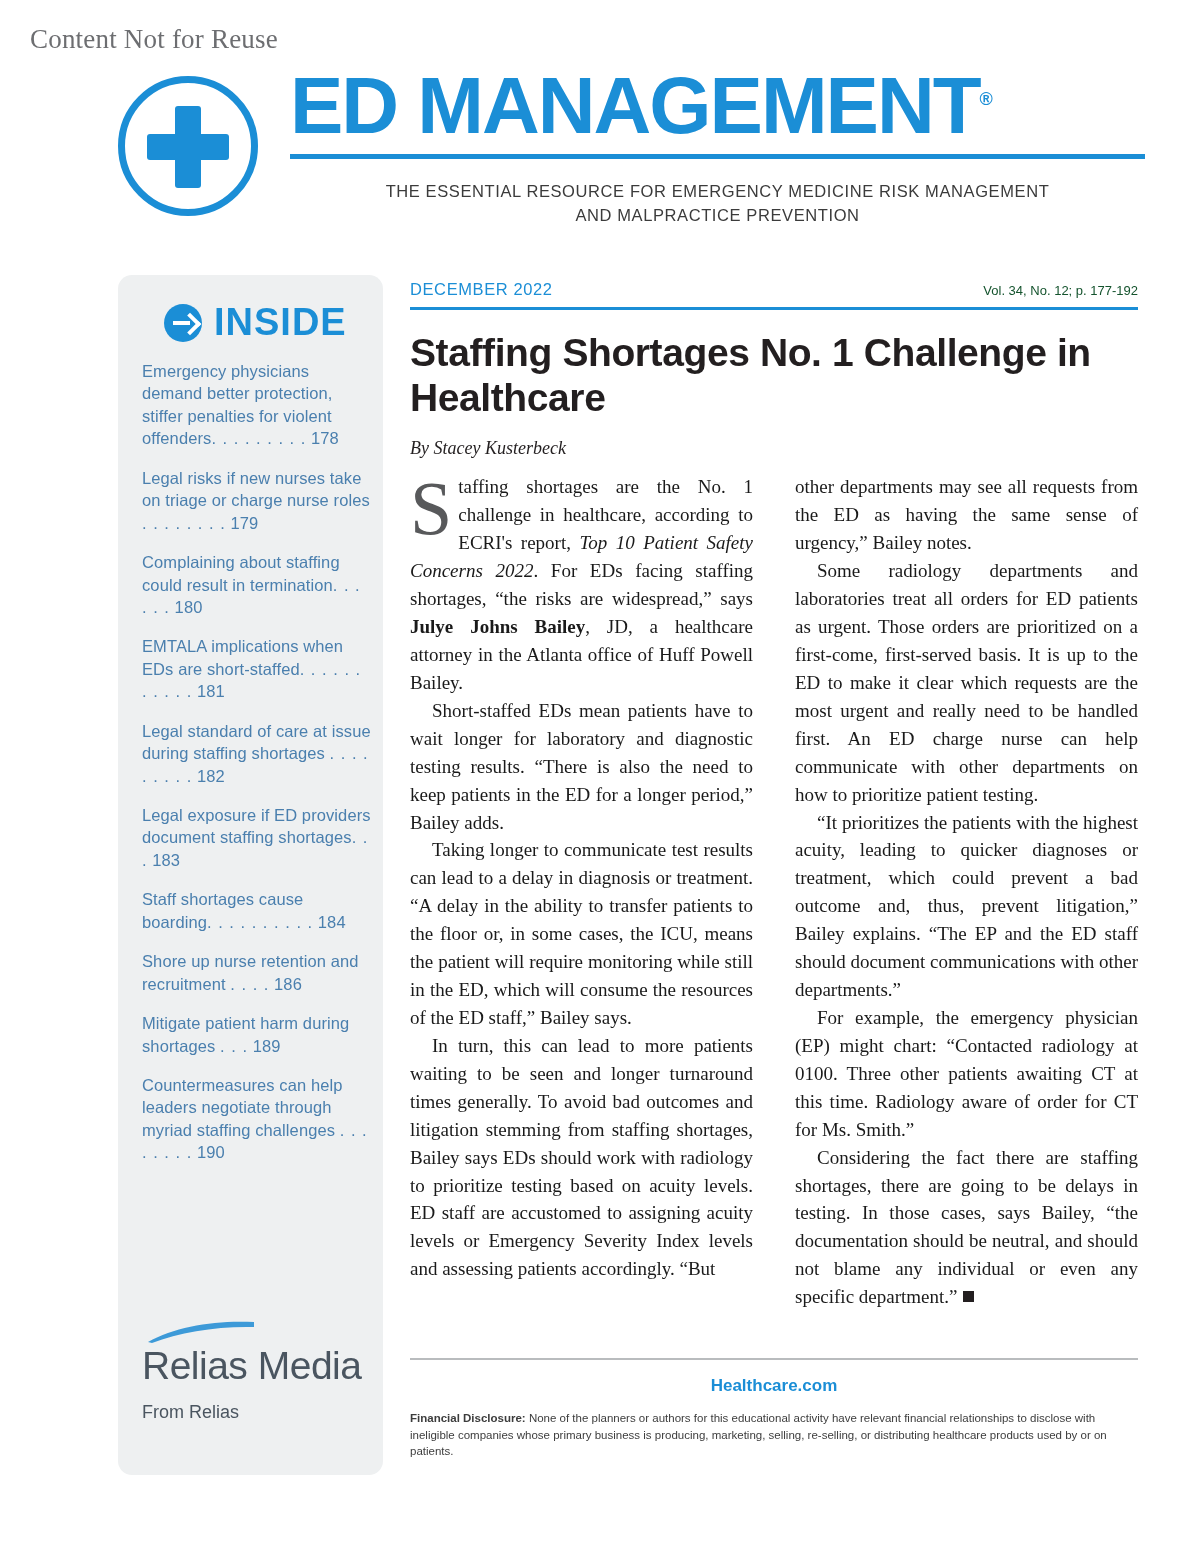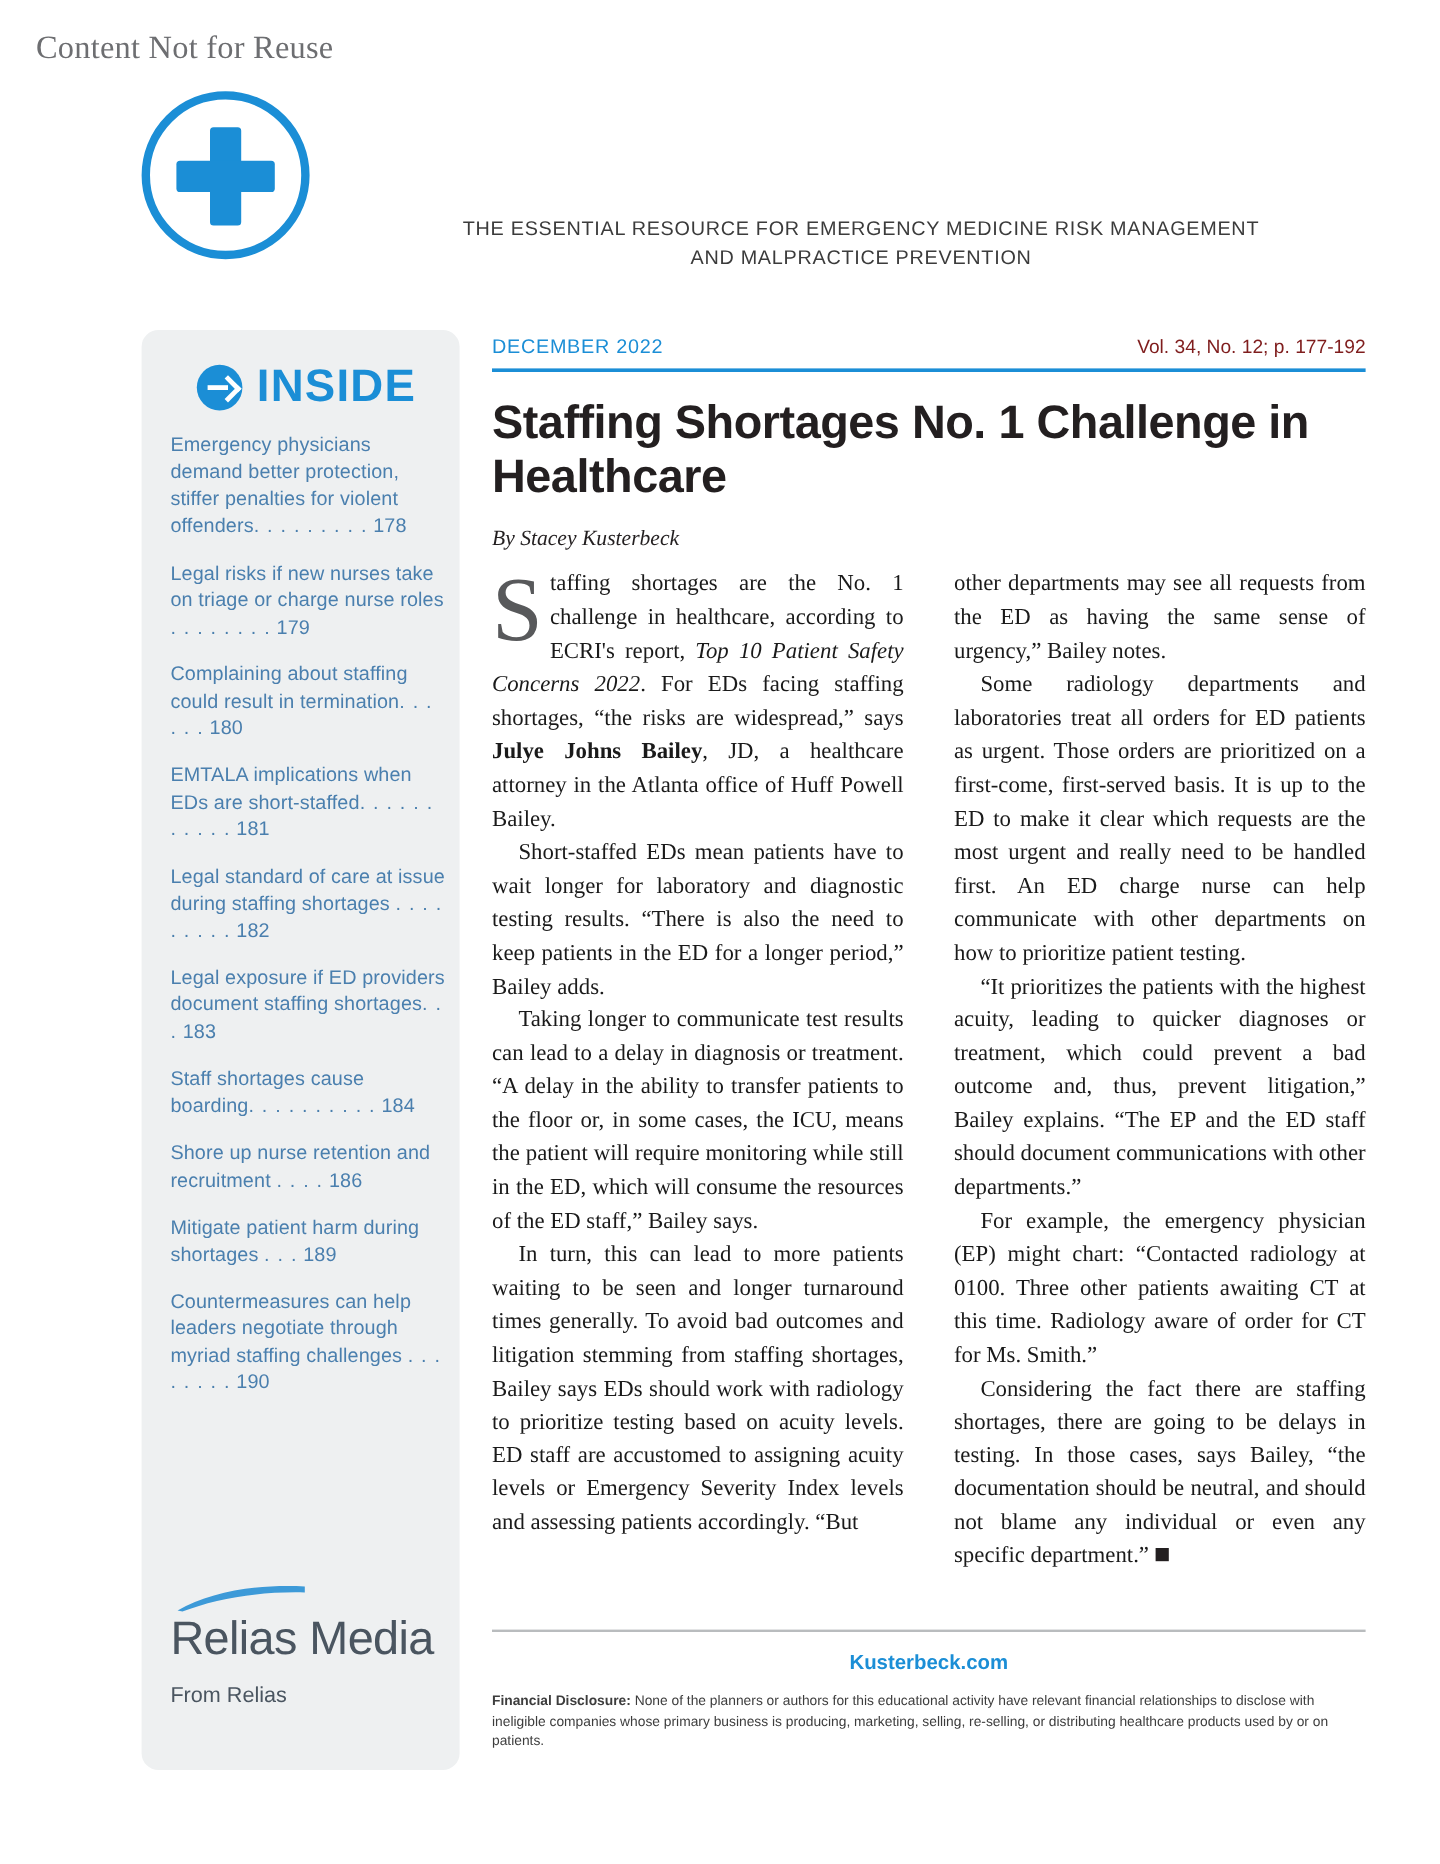--- a/index.html
+++ b/index.html
@@ -181,22 +181,22 @@
     justify-content: space-between;
     align-items: baseline;
     font-size: 16.5px;
   }
   .issue-date {
     color: #1b8ed6;
     font-weight: normal;
     letter-spacing: 0.6px;
   }
   .issue-vol {
-    color: #7f1d1d;
-    font-size: 16px;
+    color: #14532d;
+    font-size: 13px;
   }
   .rule-blue {
     margin-top: 8px;
     height: 3px;
     background: #1b8ed6;
     width: 728px;
   }
   .headline {
     margin-top: 20px;
     font-size: 39px;
@@ -276,20 +276,24 @@
 </style>
 </head>
 <body>
 
 <div class="watermark">Content Not for Reuse</div>
 
 <div class="masthead">
   <div class="logo-circle"></div>
   <div class="logo-cross-v"></div>
   <div class="logo-cross-h"></div>
+  <div class="title-wrap">
+    <div class="mag-title"><span>ED MANAGEMENT</span><span class="reg-mark">®</span></div>
+    <div class="title-rule"></div>
+  </div>
   <div class="tagline">
     <div>THE ESSENTIAL RESOURCE FOR EMERGENCY MEDICINE RISK MANAGEMENT</div>
     <div>AND MALPRACTICE PREVENTION</div>
   </div>
 </div>
 
 <div class="sidebar">
   <div class="inside-head">
     <div class="arrow-badge"></div>
     <div class="inside-title">INSIDE</div>
@@ -339,15 +343,15 @@
       <p>Some radiology departments and laboratories treat all orders for ED patients as urgent. Those orders are prioritized on a first-come, first-served basis. It is up to the ED to make it clear which requests are the most urgent and really need to be handled first. An ED charge nurse can help communicate with other departments on how to prioritize patient testing.</p>
       <p>“It prioritizes the patients with the highest acuity, leading to quicker diagnoses or treatment, which could prevent a bad outcome and, thus, prevent litigation,” Bailey explains. “The EP and the ED staff should document communications with other departments.”</p>
       <p>For example, the emergency physician (EP) might chart: “Contacted radiology at 0100. Three other patients awaiting CT at this time. Radiology aware of order for CT for Ms. Smith.”</p>
       <p><span>Considering the fact there are staffing shortages, there are going to be delays in testing. In those cases, says Bailey, “the documentation should be neutral, and should not blame any individual or even any specific department.”</span><span class="endmark"></span></p>
     </div>
   </div>
 </div>
 
 <div class="footer">
   <div class="footer-rule"></div>
-  <div class="footer-site">Kusterbeck.com</div>
+  <div class="footer-site">Healthcare.com</div>
   <div class="disclosure"><b>Financial Disclosure:</b><span> None of the planners or authors for this educational activity have relevant financial relationships to disclose with ineligible companies whose primary business is producing, marketing, selling, re-selling, or distributing healthcare products used by or on patients.</span></div>
 </div>
 
 </body></html>

